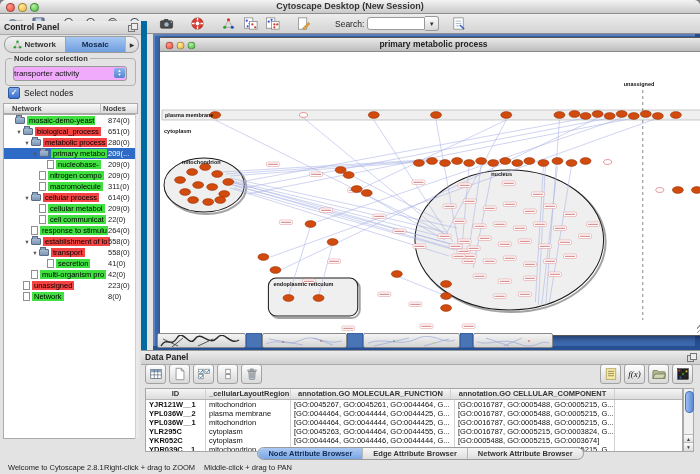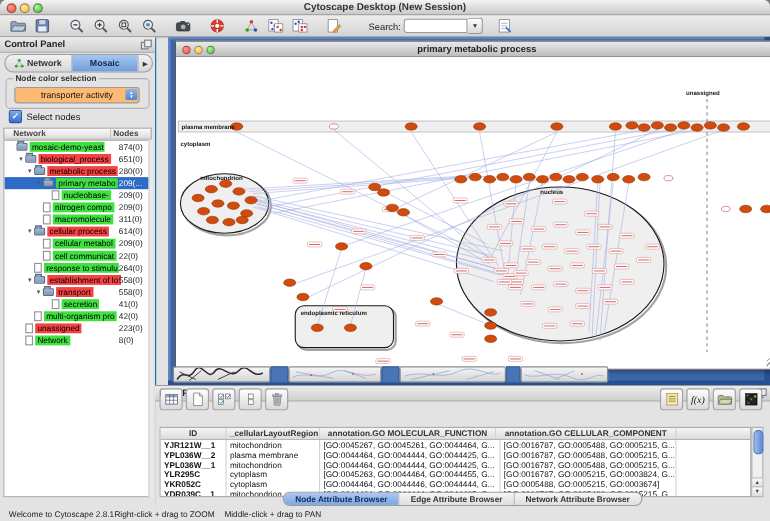--- a/index.html
+++ b/index.html
@@ -18,35 +18,35 @@
     background:linear-gradient(#ededed,#d3d3d3);border-bottom:1px solid #8e8e8e;
     display:flex;align-items:center;padding-left:6px;}
   .tb-btn{width:20px;height:17px;display:flex;align-items:center;justify-content:center;margin-right:2px;}
   .tb-btn svg{width:15px;height:15px;}
   .tb-gap{width:9px;}
   .search-label{font-size:8.5px;color:#222;margin:0 3px 0 20px;}
   .search-field{width:52px;height:11px;border:1px solid #9a9a9a;border-radius:3px 0 0 3px;background:#fff;font-size:8px;padding:0 2px;}
   .search-drop{width:13px;height:13px;border:1px solid #9a9a9a;border-left:none;border-radius:0 3px 3px 0;
     background:linear-gradient(#fdfdfd,#d8d8d8);font-size:6px;color:#333;display:flex;align-items:center;justify-content:center;}
   
-  .control-panel{position:absolute;top:34px;left:0;width:141px;height:426px;background:#e3e3e3;border-right:1px solid #0369a1;}
+  .control-panel{position:absolute;top:21px;left:0;width:141px;height:426px;background:#e3e3e3;border-right:6px solid #0369a1;}
   .panel-hdr{position:relative;height:13px;background:linear-gradient(#ececec,#cfcfcf);border-bottom:1px solid #aaa;
     font-size:8.5px;font-weight:bold;color:#222;line-height:13px;padding-left:4px;}
   .float-ic{position:absolute;right:4px;top:2px;width:9px;height:9px;}
   .float-ic::before{content:'';position:absolute;left:0;top:2px;width:5px;height:5px;border:1px solid #777;background:#ddd;}
   .float-ic::after{content:'';position:absolute;left:3px;top:0;width:5px;height:5px;border:1px solid #777;background:#eee;}
   .cp-tabs{position:absolute;top:15px;left:4px;width:133px;height:15px;display:flex;align-items:stretch;
     border:1px solid #9c9c9c;border-radius:8px;background:linear-gradient(#f2f2f2,#d6d6d6);overflow:hidden;}
   .cp-tab{flex:1;display:flex;align-items:center;justify-content:center;font-size:8px;font-weight:bold;color:#333;gap:2px;}
   .cp-tab.active{background:linear-gradient(#a7c7f2,#6f9ede);border-left:1px solid #8aa6c8;color:#102a4d;}
   .cp-tab-arrow{width:12px;display:flex;align-items:center;justify-content:center;font-size:6px;color:#333;border-left:1px solid #b5b5b5;}
   .groupbox{position:absolute;top:37px;left:5px;width:129px;height:26px;border:1px solid #b2b2b2;border-radius:4px;}
   .groupbox-title{position:absolute;top:-5px;left:6px;background:#e3e3e3;font-size:7.5px;font-weight:bold;color:#333;padding:0 2px;}
-  .combo{position:absolute;top:7px;left:7px;width:112px;height:13px;background:#fdba74;border:1px solid #9a9a9a;border-radius:3px;
-    font-size:8px;color:#111;display:flex;align-items:center;justify-content:center;}
+  .combo{position:absolute;top:7px;left:7px;width:112px;height:13px;background:#f0abfc;border:1px solid #9a9a9a;border-radius:3px;
+    font-size:8px;color:#111;display:flex;align-items:center;justify-content:flex-start;}
   .combo-step{position:absolute;right:1px;top:1px;width:11px;height:10px;border-radius:2px;
     background:linear-gradient(#8db4ea,#5584cf);display:flex;flex-direction:column;align-items:center;justify-content:center;color:#fff;font-size:4px;line-height:4px;}
   .chk-row{position:absolute;top:66px;left:8px;display:flex;align-items:center;gap:4px;}
   .chk{width:10px;height:10px;border-radius:2px;background:linear-gradient(#7fa8e8,#3b70cc);border:1px solid #2c56a0;
     color:#fff;font-size:8px;line-height:10px;text-align:center;font-weight:bold;}
   .chk-label{font-size:8.5px;color:#111;}
   .tree-head{position:absolute;top:82px;left:3px;width:135px;height:11px;display:flex;
     background:linear-gradient(#fafafa,#dcdcdc);border:1px solid #ababab;font-size:7.5px;font-weight:bold;color:#444;box-sizing:border-box;}
   .tree-head span:first-child{flex:1;padding-left:8px;}
   .tree-head span:last-child{width:34px;border-left:1px solid #c2c2c2;padding-left:2px;}
@@ -76,21 +76,21 @@
   .net-title{position:absolute;left:0;right:0;top:1px;text-align:center;font-size:8.5px;font-weight:bold;color:#222;}
   .net-canvas{position:absolute;top:14px;left:0;right:0;bottom:0;background:#fff;overflow:hidden;}
   .net-canvas svg{width:100%;height:100%;display:block;}
   .grip{position:absolute;right:1px;bottom:1px;width:9px;height:9px;
     background:repeating-linear-gradient(135deg,transparent,transparent 2px,#9a9a9a 2px,#9a9a9a 3px);}
   .min-strip{position:absolute;left:4px;bottom:2px;height:15px;display:flex;align-items:stretch;}
   .min-win{background:linear-gradient(#f5f5f5,#d4d4d4);border:1px solid #8a8a8a;border-radius:2px;overflow:hidden;}
   .min-gap{background:#4974b6;border:1px solid #3a62a2;}
   
   .data-panel{position:absolute;top:350px;left:141px;right:0;height:110px;background:#e3e3e3;border-top:1px solid #97979a;}
-  .dp-toolbar{position:absolute;top:1px;left:4px;right:4px;height:22px;display:flex;align-items:center;}
+  .dp-toolbar{position:absolute;top:12px;left:4px;right:4px;height:22px;display:flex;align-items:center;}
   .dp-btn{width:19px;height:18px;border:1px solid #a2a2a2;border-radius:3px;background:linear-gradient(#fefefe,#d9d9d9);
     display:flex;align-items:center;justify-content:center;margin-right:3px;}
   .dp-btn svg{width:14px;height:14px;}
   .dp-spacer{flex:1;}
   .fx{font-family:"Liberation Serif",serif;font-style:italic;font-size:9px;color:#111;}
   .dtable{position:absolute;top:37px;left:4px;width:538px;height:64px;background:#fff;border:1px solid #a6a6a6;box-sizing:border-box;overflow:hidden;}
   .drow{display:flex;height:9px;line-height:9px;font-size:7.5px;color:#111;}
   .drow.hdr{height:10px;line-height:10px;background:linear-gradient(#f6f6f6,#dcdcdc);border-bottom:1px solid #b5b5b5;
     font-weight:bold;color:#333;text-align:center;}
   .dcell{overflow:hidden;white-space:nowrap;border-right:1px solid #d2d2d2;padding:0 3px;box-sizing:border-box;}

